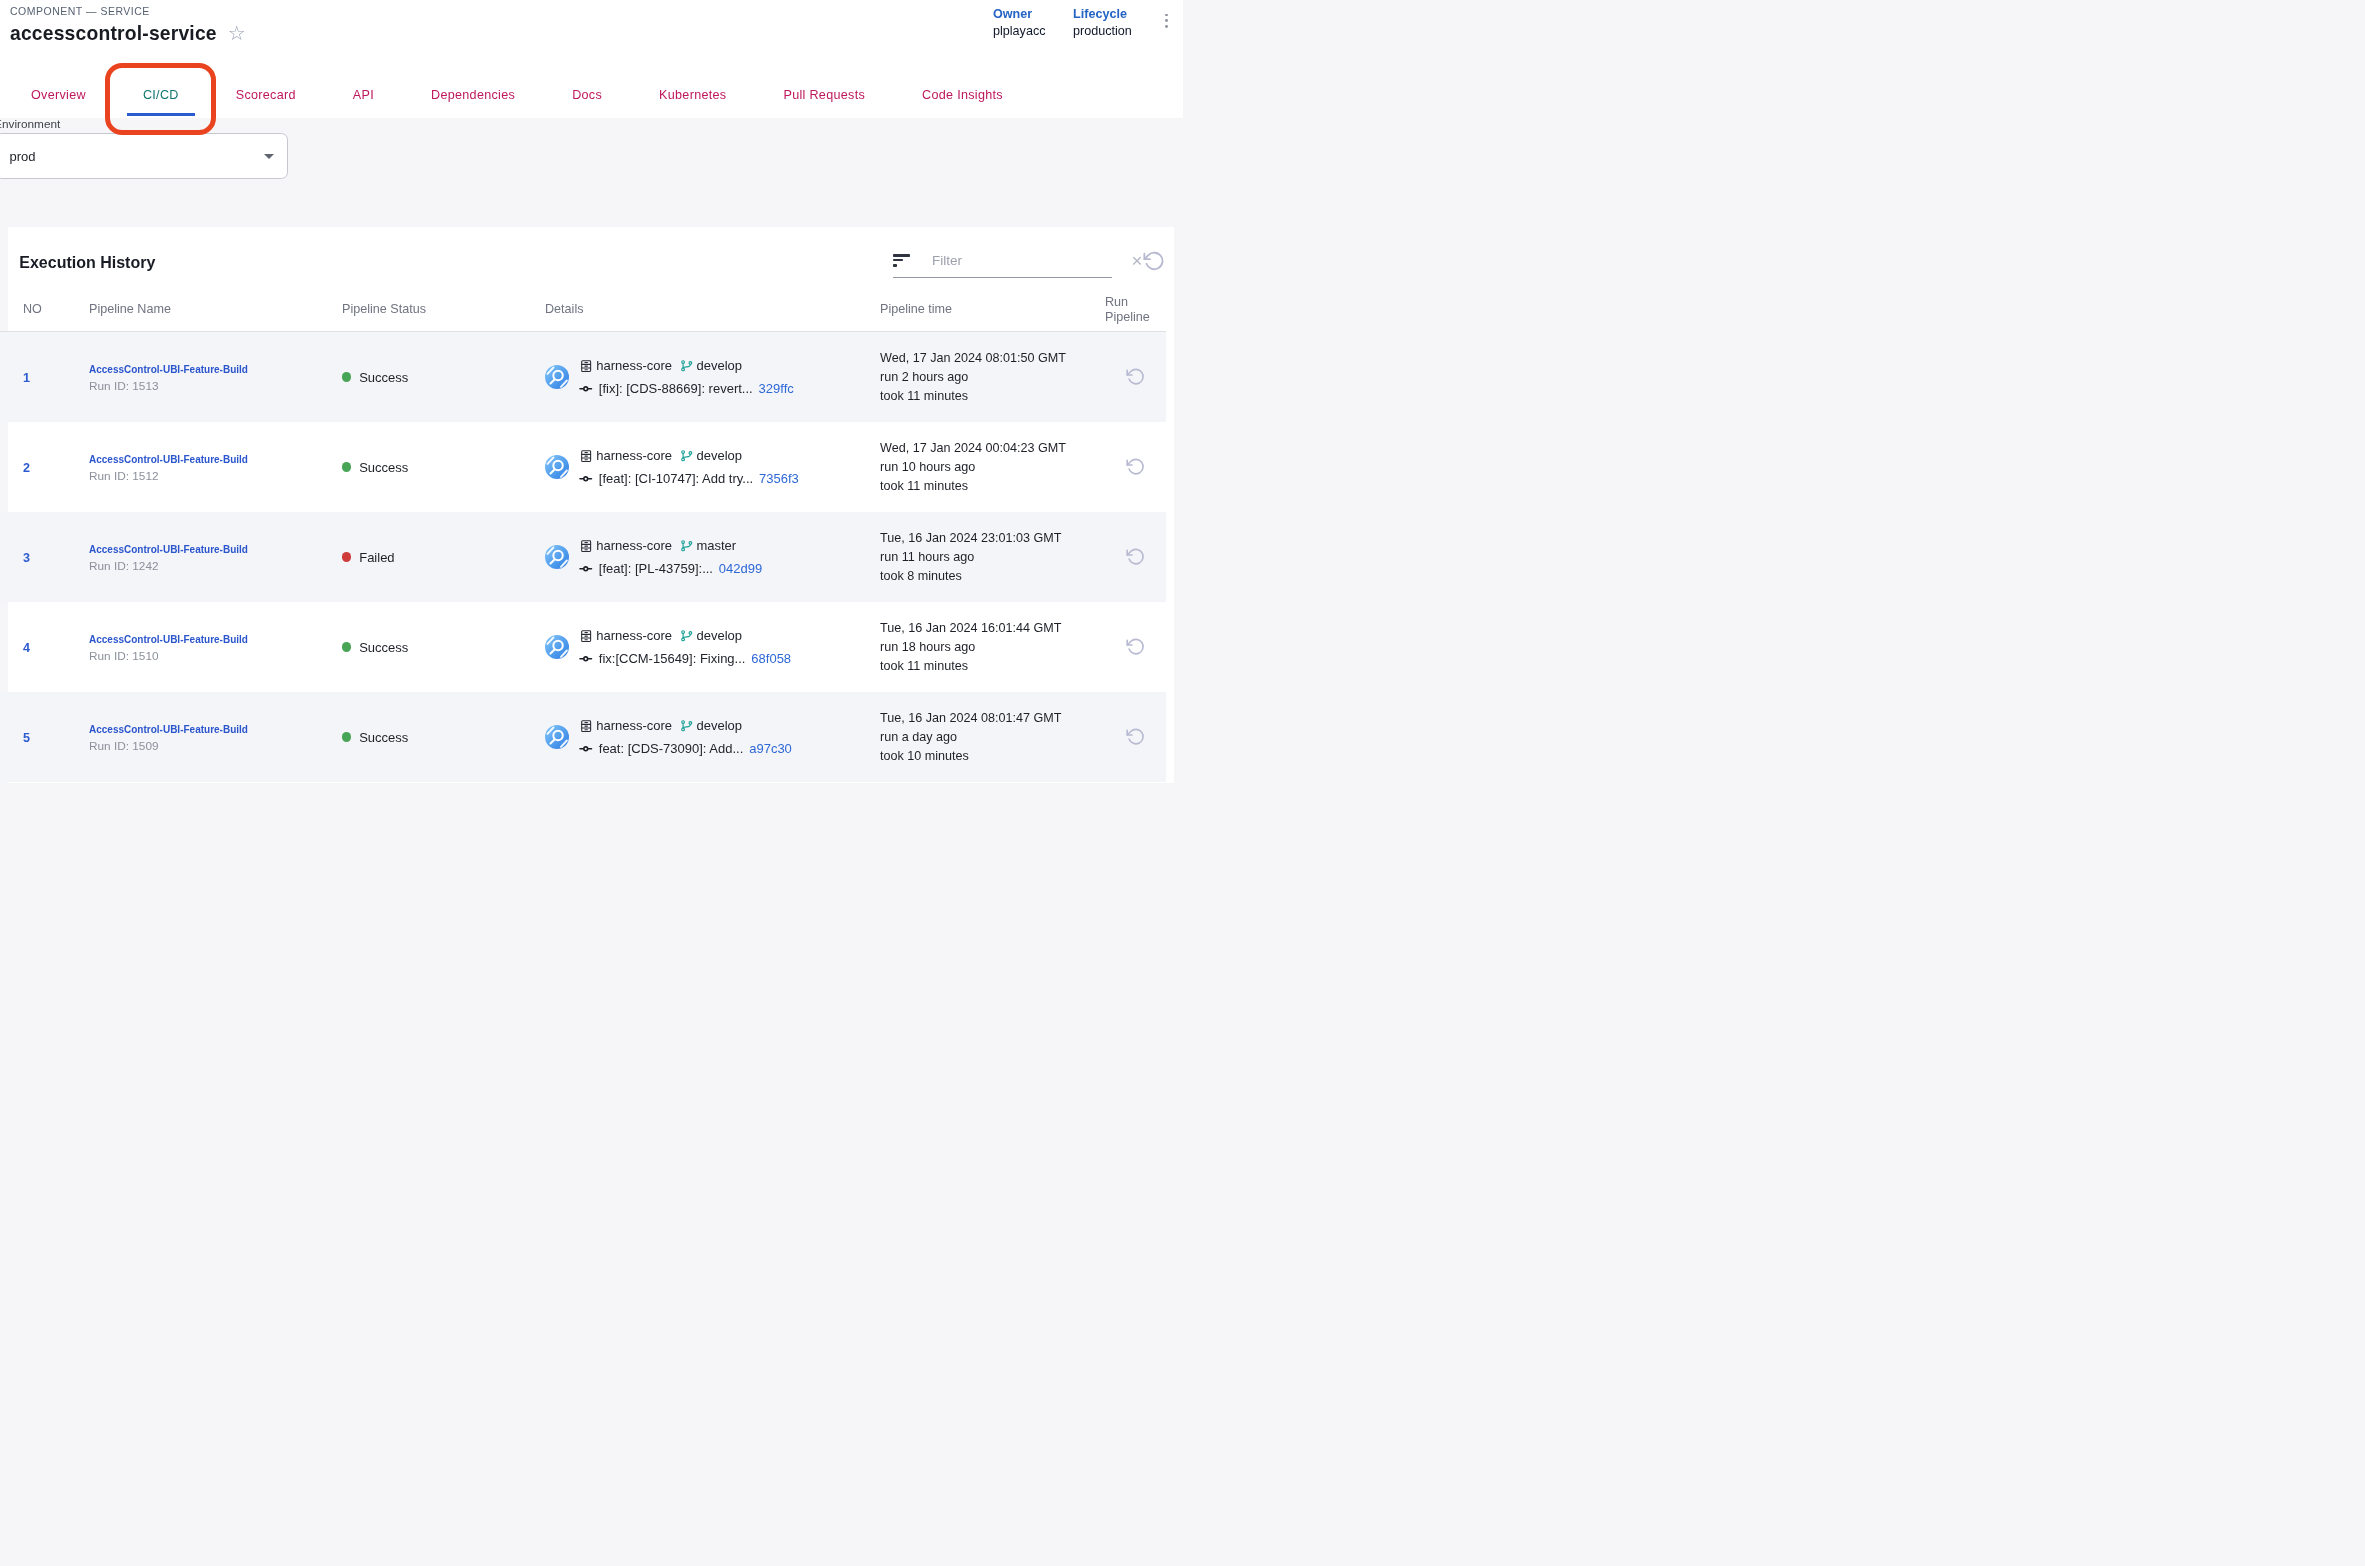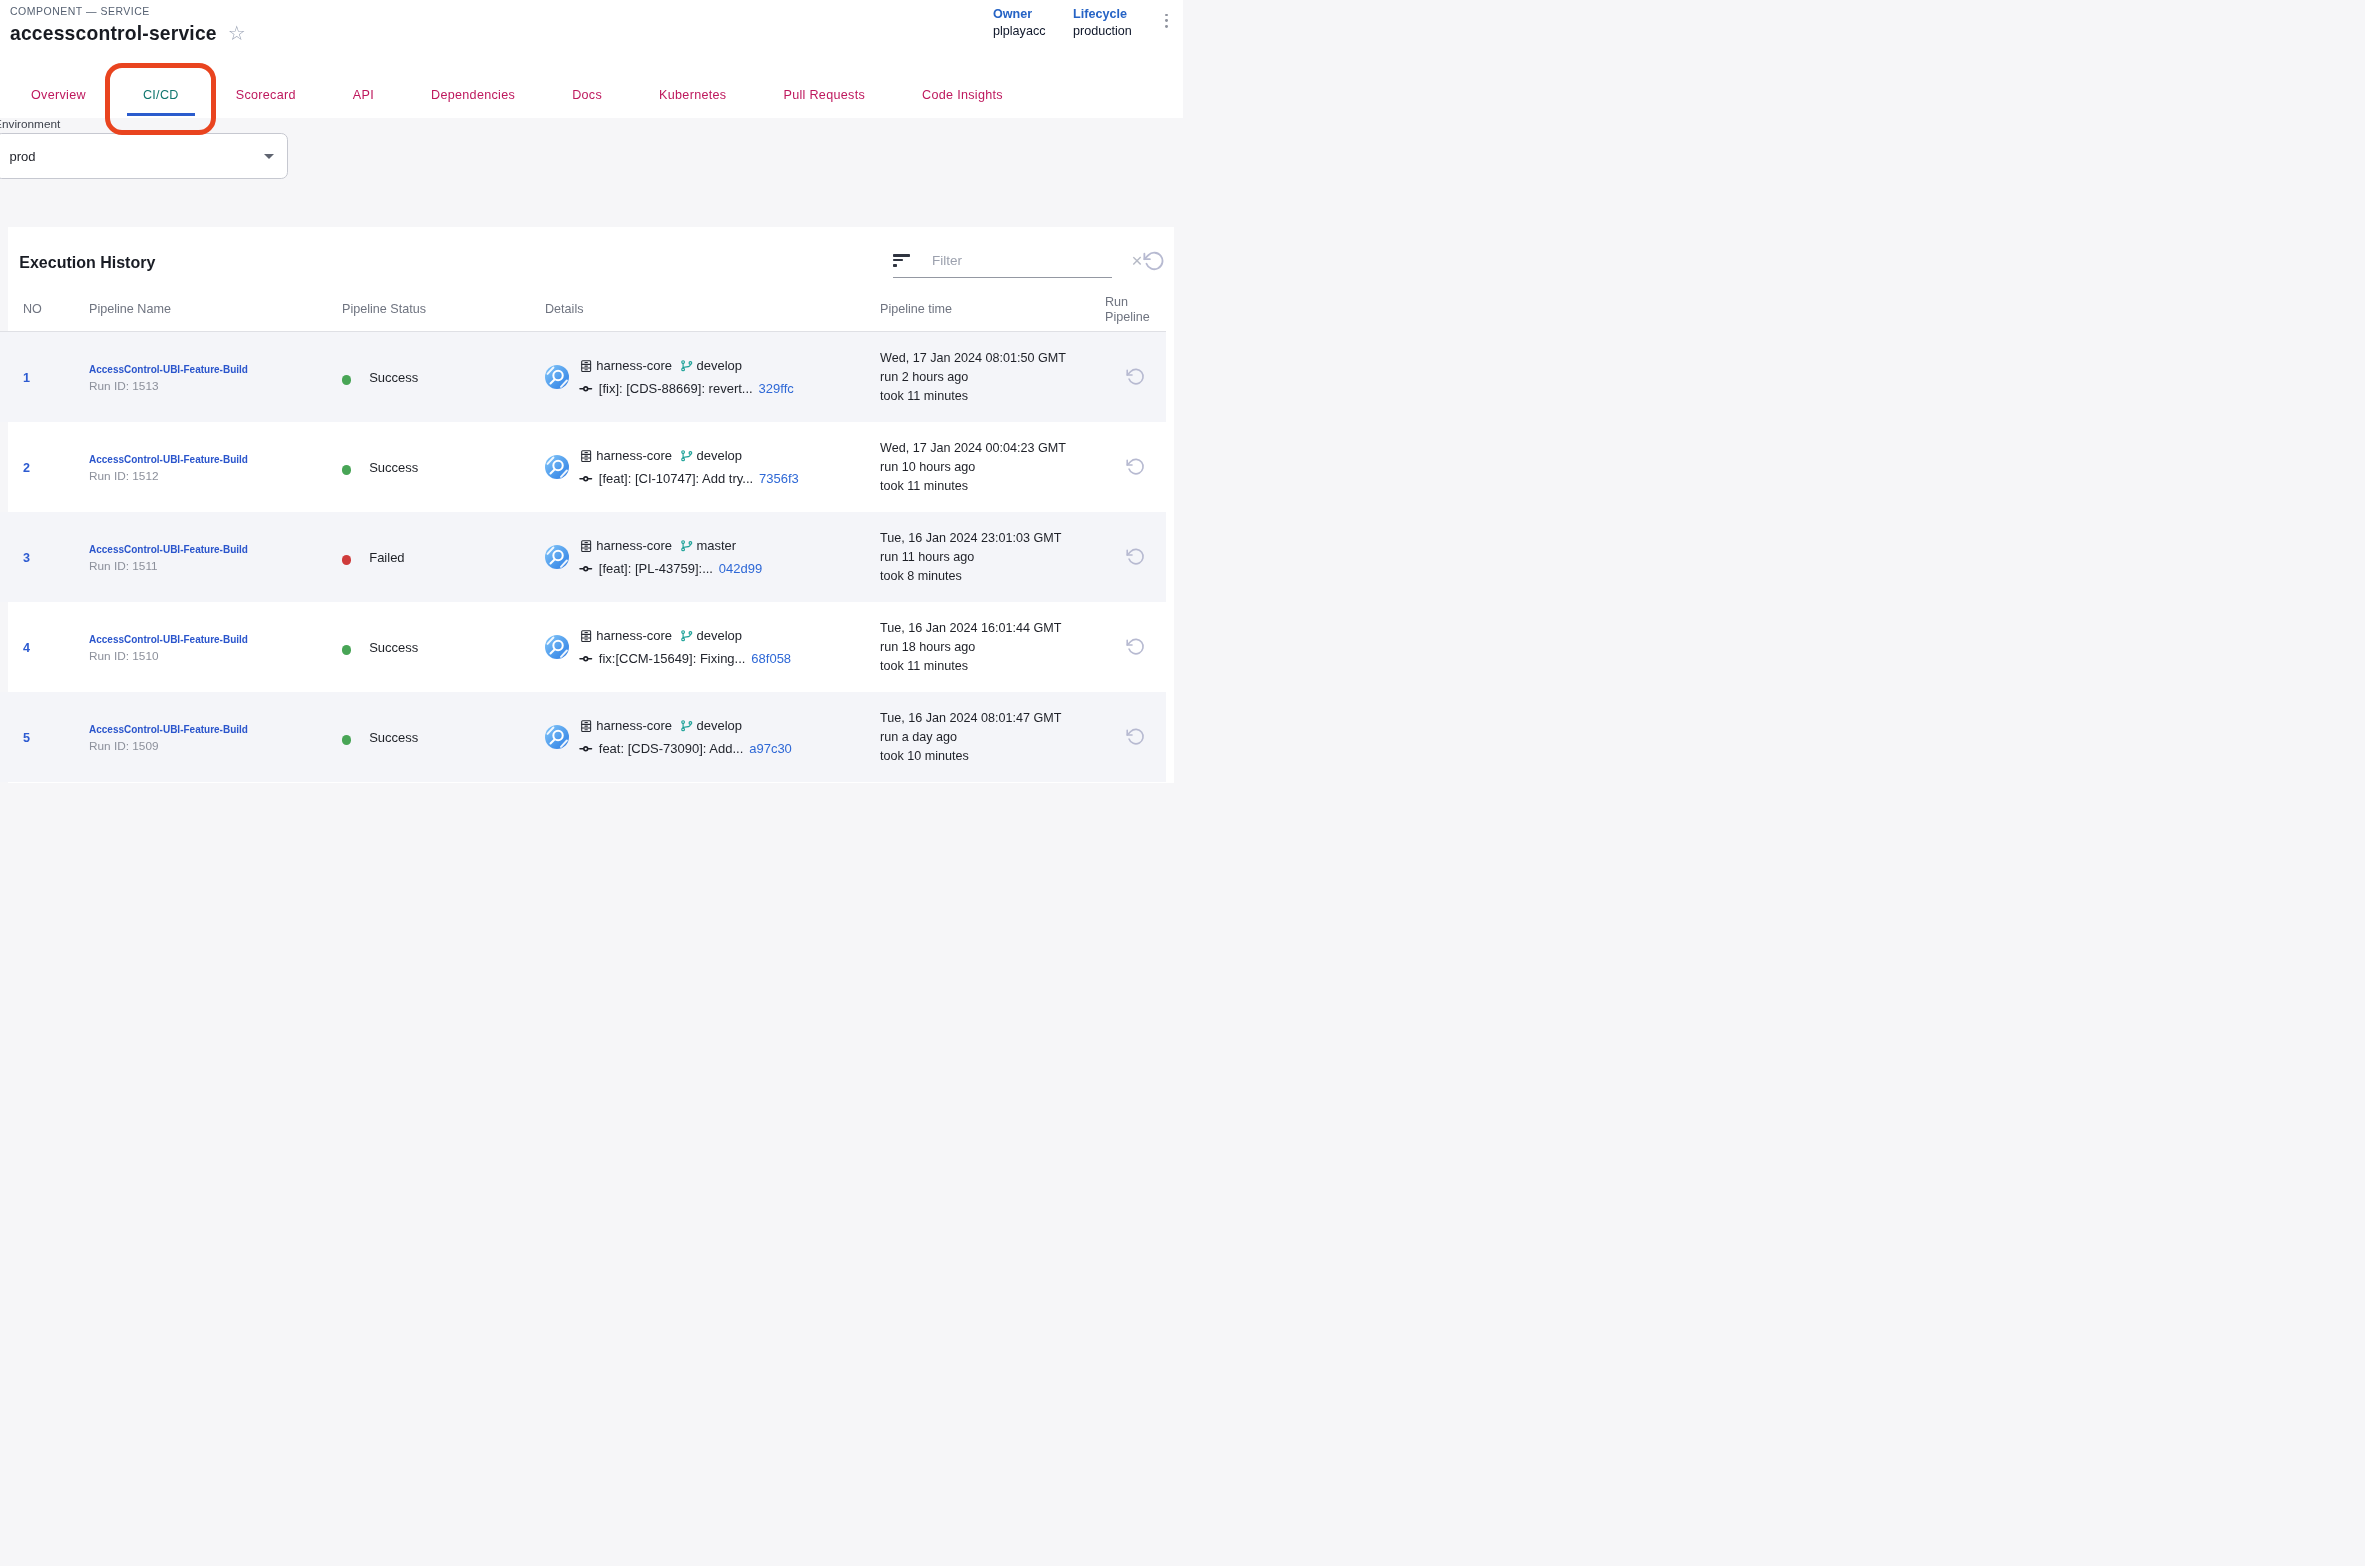--- a/index.html
+++ b/index.html
@@ -70,21 +70,21 @@
   .th { font-size:12.6px; font-weight:500; color:#6f7480; line-height:15px; }
   .tbody { position:absolute; left:0; top:332px; width:1166px; }
   .trow { height:90px; align-items:center; }
   .trow:nth-child(odd) { background:#f4f5f9; }
 
   .no-link { font-size:12.6px; font-weight:600; color:#2d5bd1; cursor:pointer; }
   .pname { font-size:10px; font-weight:700; color:#2a55cc; text-decoration:none; cursor:pointer;
            display:inline-block; }
   .runid { font-size:11.8px; color:#8c909b; margin-top:3.4px; }
 
-  .c-status { display:flex; align-items:flex-end; gap:18px; }
+  .c-status { display:flex; align-items:center; gap:8px; }
   .dot { width:9.2px; height:9.2px; border-radius:50%; background:#48a556; flex:none; }
   .stxt { font-size:13px; font-weight:500; color:#1d2026; }
 
   .c-details { display:flex; align-items:center; }
   .ci-icon { width:24.4px; height:24.4px; border-radius:50%; flex:none; position:relative;
              background:linear-gradient(135deg,#85c8f9 0%,#4492ea 70%,#3b7fe2 100%); }
   .ci-icon svg { position:absolute; inset:0; }
   .dlines { margin-left:10px; }
   .dline { display:flex; align-items:center; font-size:13px; color:#23262e; line-height:21px; }
   .dline .rname { margin-left:2.5px; }
@@ -315,21 +315,21 @@
           <polyline points="1.5 4 1.5 10 7.5 10"></polyline>
           <path d="M3.8 15a9 9 0 1 0 2.1-9.4L1.5 10"></path>
         </svg>
       </span>
     </div>
   </div>
     <div class="trow grid-cols">
     <div><span class="no-link">3</span></div>
     <div>
       <a class="pname">AccessControl-UBI-Feature-Build</a>
-      <div class="runid">Run ID: 1511</div>
+      <div class="runid">Run ID: 1242</div>
     </div>
     <div class="c-status">
       <span class="dot" style="background: rgb(207, 59, 59);"></span>
       <span class="stxt">Failed</span>
     </div>
     <div class="c-details">
       <span class="ci-icon">
         <svg class="stroke-ic" viewBox="0 0 29 29" stroke="#ffffff" stroke-width="2.4">
           <circle cx="15.5" cy="12.5" r="5.6"></circle>
           <path d="M11 17.5 L6.5 22"></path>

